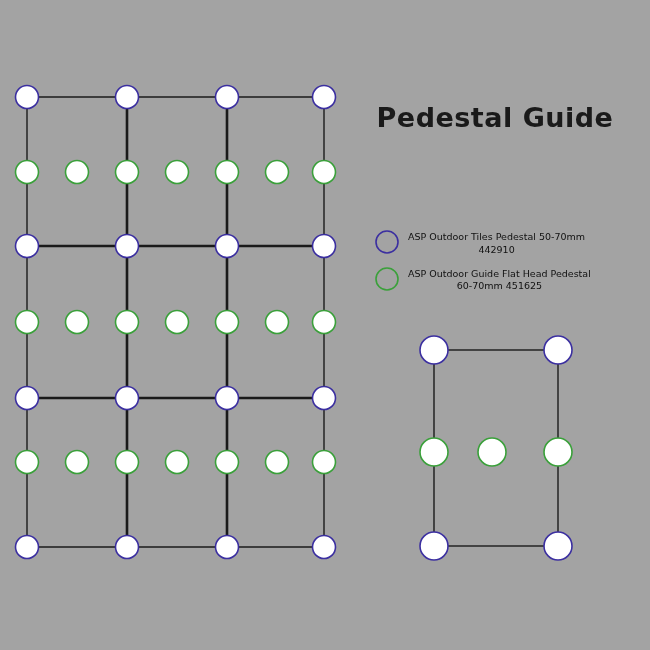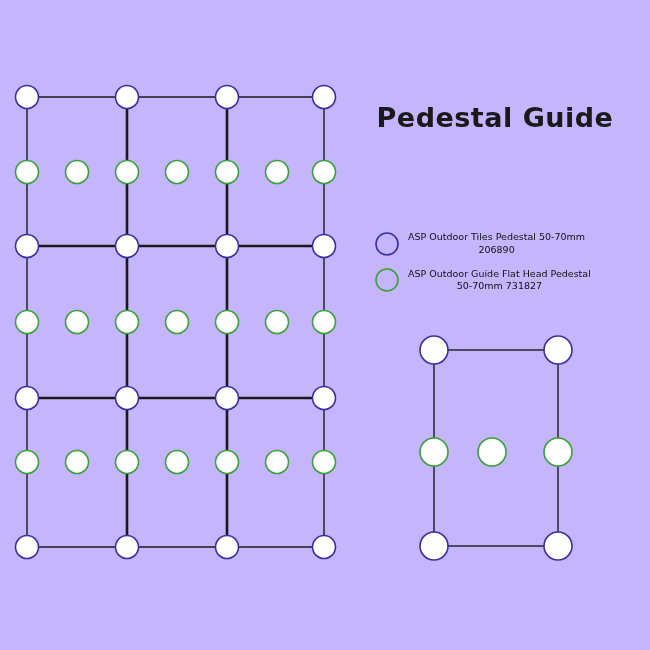--- a/index.html
+++ b/index.html
@@ -4,21 +4,21 @@
 <style>
   html, body {
     margin: 0;
     padding: 0;
     background: #ffffff;
   }
   #root {
     position: relative;
     width: 650px;
     height: 650px;
-    background: #c4b5fd;
+    background: #a3a3a3;
     font-family: "DejaVu Sans", sans-serif;
     overflow: hidden;
   }
   #diagram-svg {
     position: absolute;
     left: 0;
     top: 0;
     width: 650px;
     height: 650px;
   }
@@ -38,21 +38,21 @@
     line-height: 1.35;
   }
   .legend {
     position: absolute;
     left: 374px;
     top: 228px;
     width: 262px;
   }
   .legend-row {
     display: flex;
-    align-items: flex-end;
+    align-items: center;
     margin-bottom: 8px;
   }
   .legend-swatch {
     flex: 0 0 auto;
     width: 26px;
     height: 26px;
     margin-right: 8px;
   }
   .legend-swatch svg { display: block; }
   .legend-text {
@@ -142,29 +142,29 @@
 
   <div class="legend">
     <div class="legend-row">
       <div class="legend-swatch">
         <svg width="26" height="26" viewBox="0 0 26 26">
           <circle cx="13" cy="13" r="11" fill="none" stroke="#3b2fa0" stroke-width="1.6"></circle>
         </svg>
       </div>
       <div class="legend-text">
         <span>ASP Outdoor Tiles Pedestal 50-70mm</span>
-        <span class="l2">206890</span>
+        <span class="l2">442910</span>
       </div>
     </div>
     <div class="legend-row">
       <div class="legend-swatch">
         <svg width="26" height="26" viewBox="0 0 26 26">
           <circle cx="13" cy="13" r="11" fill="none" stroke="#3aa03a" stroke-width="1.6"></circle>
         </svg>
       </div>
       <div class="legend-text">
         <span>ASP Outdoor Guide Flat Head Pedestal</span>
-        <span class="l2">50-70mm 731827</span>
+        <span class="l2">60-70mm 451625</span>
       </div>
     </div>
   </div>
 
 </div>
 
 </body></html>

